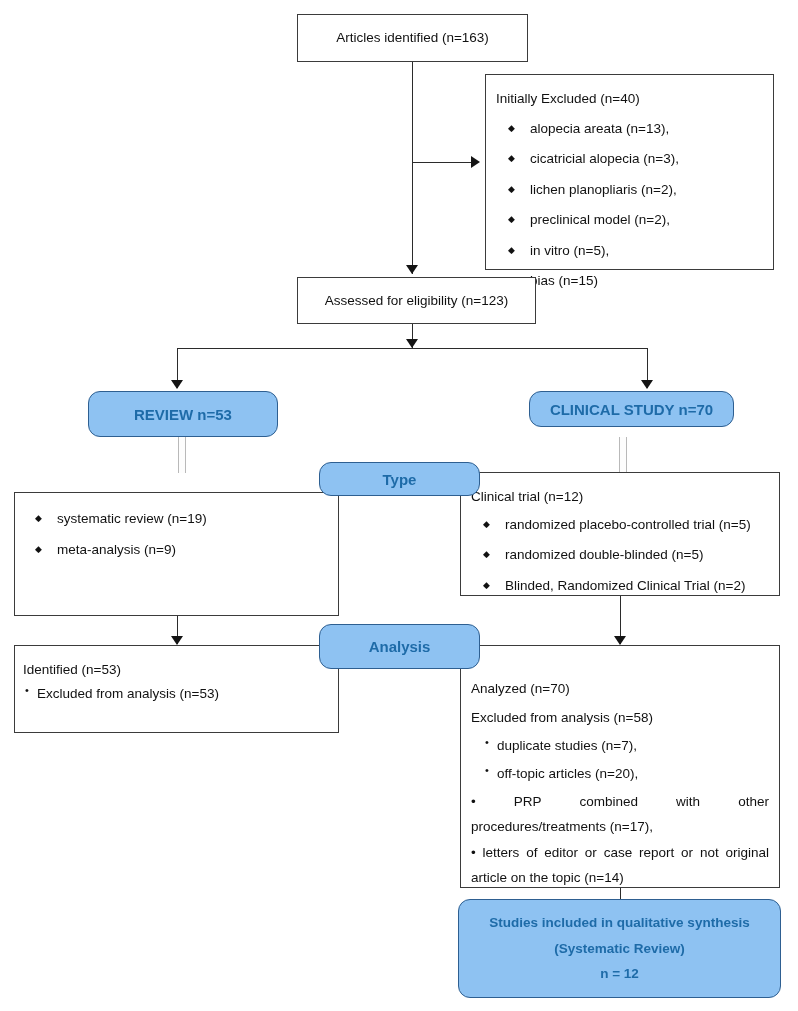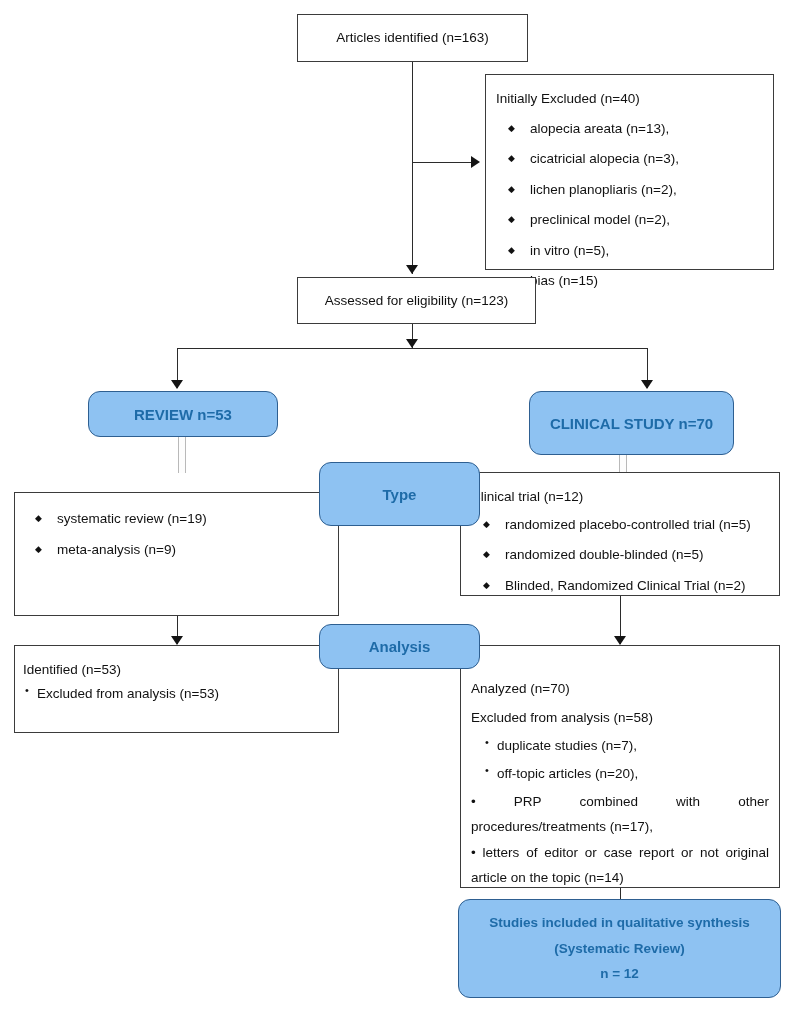--- a/index.html
+++ b/index.html
@@ -167,21 +167,21 @@
   <div class="arrow-down" style="left:406px; top:339px;"></div>
   <div class="hline" style="left:177px; top:348px; width:470px;"></div>
   <div class="vline" style="left:177px; top:348px; height:40px;"></div>
   <div class="arrow-down" style="left:171px; top:380px;"></div>
   <div class="vline" style="left:647px; top:348px; height:40px;"></div>
   <div class="arrow-down" style="left:641px; top:380px;"></div>
 
   <div class="blue" style="left:88px; top:391px; width:190px; height:46px; font-size:15px;">
     <span>REVIEW n=53</span>
   </div>
-  <div class="blue" style="left:529px; top:391px; width:205px; height:64px; font-size:15px;">
+  <div class="blue" style="left:529px; top:391px; width:205px; height:36px; font-size:15px;">
     <span>CLINICAL STUDY n=70</span>
   </div>
 
   <div class="blockconn" style="left:178px; top:437px; width:8px; height:36px;"></div>
   <div class="blockconn" style="left:619px; top:437px; width:8px; height:36px;"></div>
 
   <div class="box" style="left:14px; top:492px; width:325px; height:124px; padding:16px 8px 8px 8px;">
     <ul class="items">
       <li>systematic review (n=19)</li>
       <li>meta-analysis (n=9)</li>
@@ -190,21 +190,21 @@
 
   <div class="box" style="left:460px; top:472px; width:320px; height:124px; padding:14px 8px 8px 10px;">
     <div class="plain-line" style="margin-bottom:8px;">Clinical trial (n=12)</div>
     <ul class="items">
       <li>randomized placebo-controlled trial (n=5)</li>
       <li>randomized double-blinded (n=5)</li>
       <li>Blinded, Randomized Clinical Trial (n=2)</li>
     </ul>
   </div>
 
-  <div class="blue" style="left:319px; top:462px; width:161px; height:64px; font-size:15px;">
+  <div class="blue" style="left:319px; top:462px; width:161px; height:34px; font-size:15px;">
     <span>Type</span>
   </div>
 
   <div class="vline" style="left:177px; top:596px; height:48px;"></div>
   <div class="arrow-down" style="left:171px; top:636px;"></div>
   <div class="vline" style="left:620px; top:596px; height:48px;"></div>
   <div class="arrow-down" style="left:614px; top:636px;"></div>
 
   <div class="box" style="left:14px; top:645px; width:325px; height:88px; padding:14px 8px 8px 8px;">
     <div class="plain-line" style="margin-bottom:4px;">Identified   (n=53)</div>

